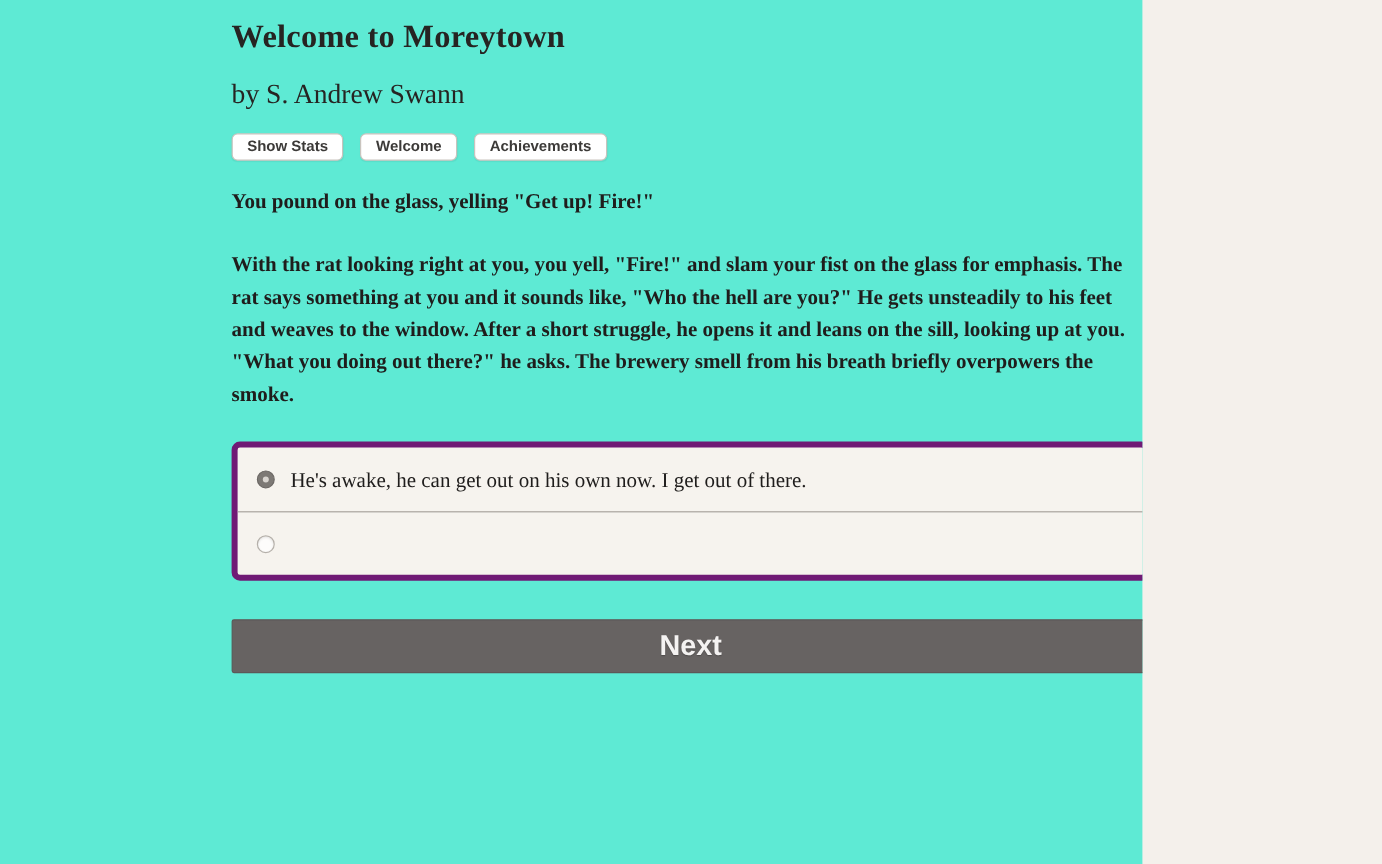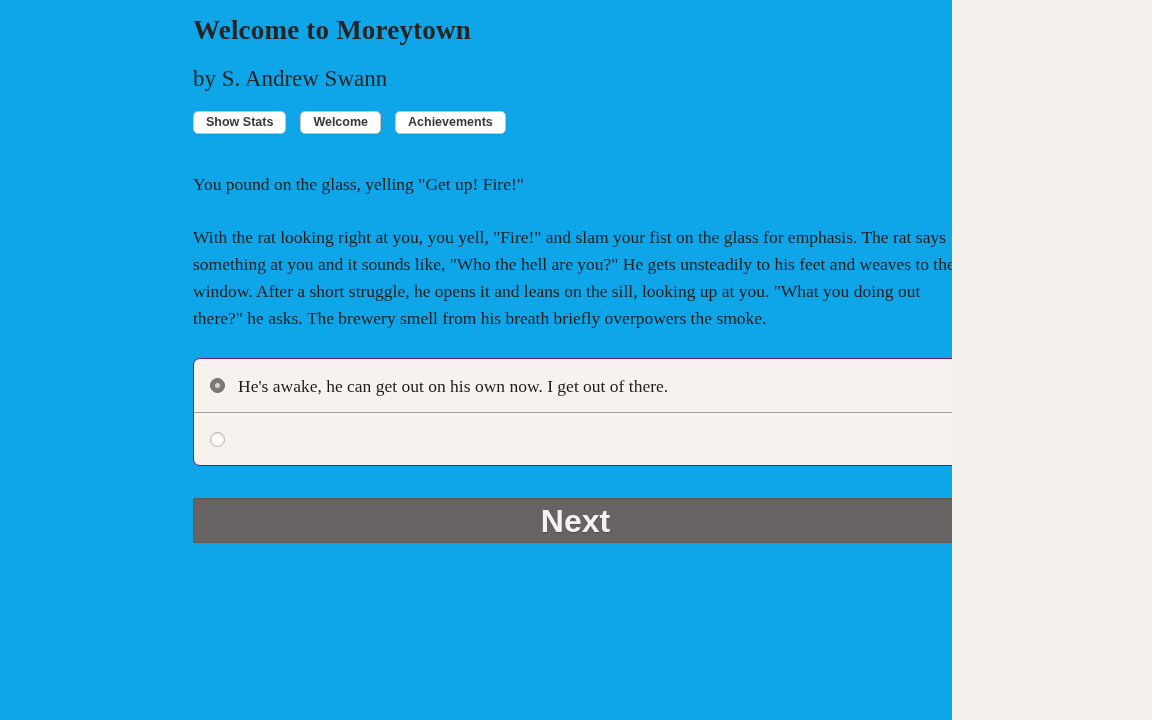--- a/index.html
+++ b/index.html
@@ -6,21 +6,21 @@
   html, body { margin: 0; padding: 0; }
   body {
     background: #f4f0eb;
     font-family: "Liberation Serif", "DejaVu Serif", serif;
     color: #201e1d;
   }
   .canvas {
     position: relative;
     width: 952px;
     height: 720px;
-    background: #0ea5e9;
+    background: #5eead4;
     overflow: hidden;
   }
   .content {
     position: absolute;
     left: 193px;
     top: 0;
     width: 765px;
   }
   .page-title {
     margin: 15px 0 0 0;
@@ -46,30 +46,30 @@
     color: #3c3a38;
     background: #ffffff;
     border: 1px solid #c9c4be;
     border-radius: 5px;
     padding: 3px 12px 4px 12px;
     line-height: 1.15;
     box-shadow: 0 1px 1px rgba(0,0,0,0.06);
     cursor: pointer;
     text-align: right;
   }
-  .story { margin-top: 37px; }
+  .story { margin-top: 20px; font-weight: bold; }
   .story p {
     margin: 0 0 26px 0;
     font-size: 17.5px;
     line-height: 27px;
     color: #1f1d1c;
   }
   .choices {
     margin-top: 17px;
-    border: 1px solid #701a75;
+    border: 5px solid #701a75;
     border-radius: 7px;
     background: #f6f3ee;
     overflow: hidden;
   }
   .choice-row {
     display: flex;
     align-items: center;
     gap: 13px;
     padding: 0 16px;
     height: 53px;
@@ -109,21 +109,21 @@
     display: block;
     margin-top: 32px;
     width: 765px;
     height: 45px;
     background: #676362;
     border: 1px solid #5c5958;
     border-radius: 2px;
     color: #f4f2f1;
     font-family: "Liberation Sans", "DejaVu Sans", sans-serif;
     font-weight: bold;
-    font-size: 32px;
+    font-size: 24px;
     line-height: 1;
     cursor: pointer;
     text-shadow: 0 1px 1px rgba(0,0,0,0.25);
   }
 </style>
 </head>
 <body>
 
 <div class="canvas">
   <div class="content">

